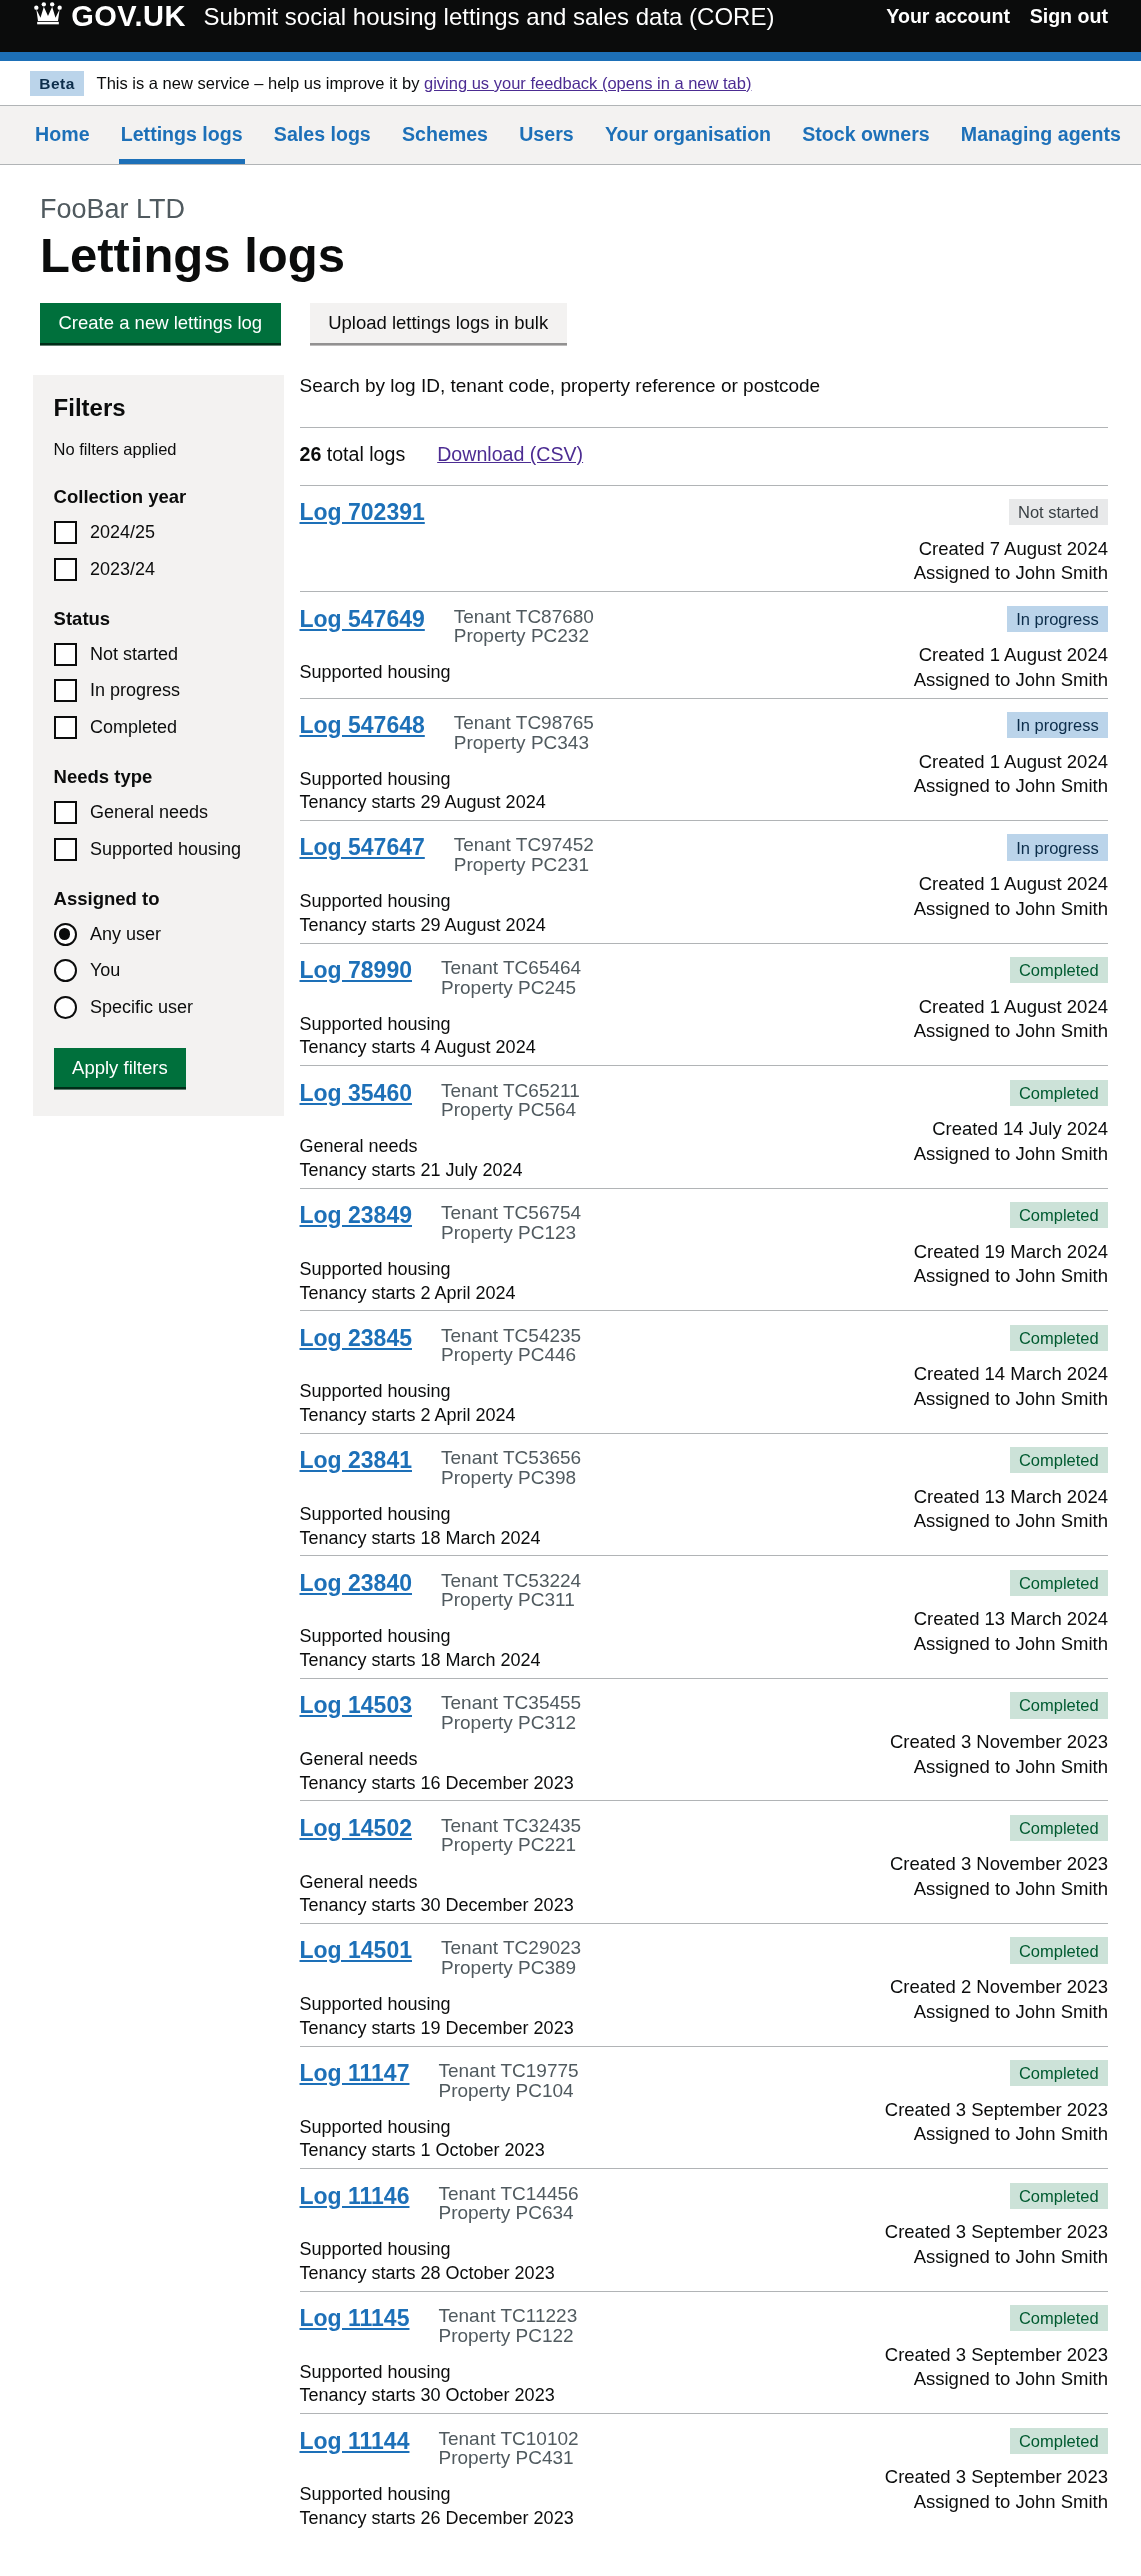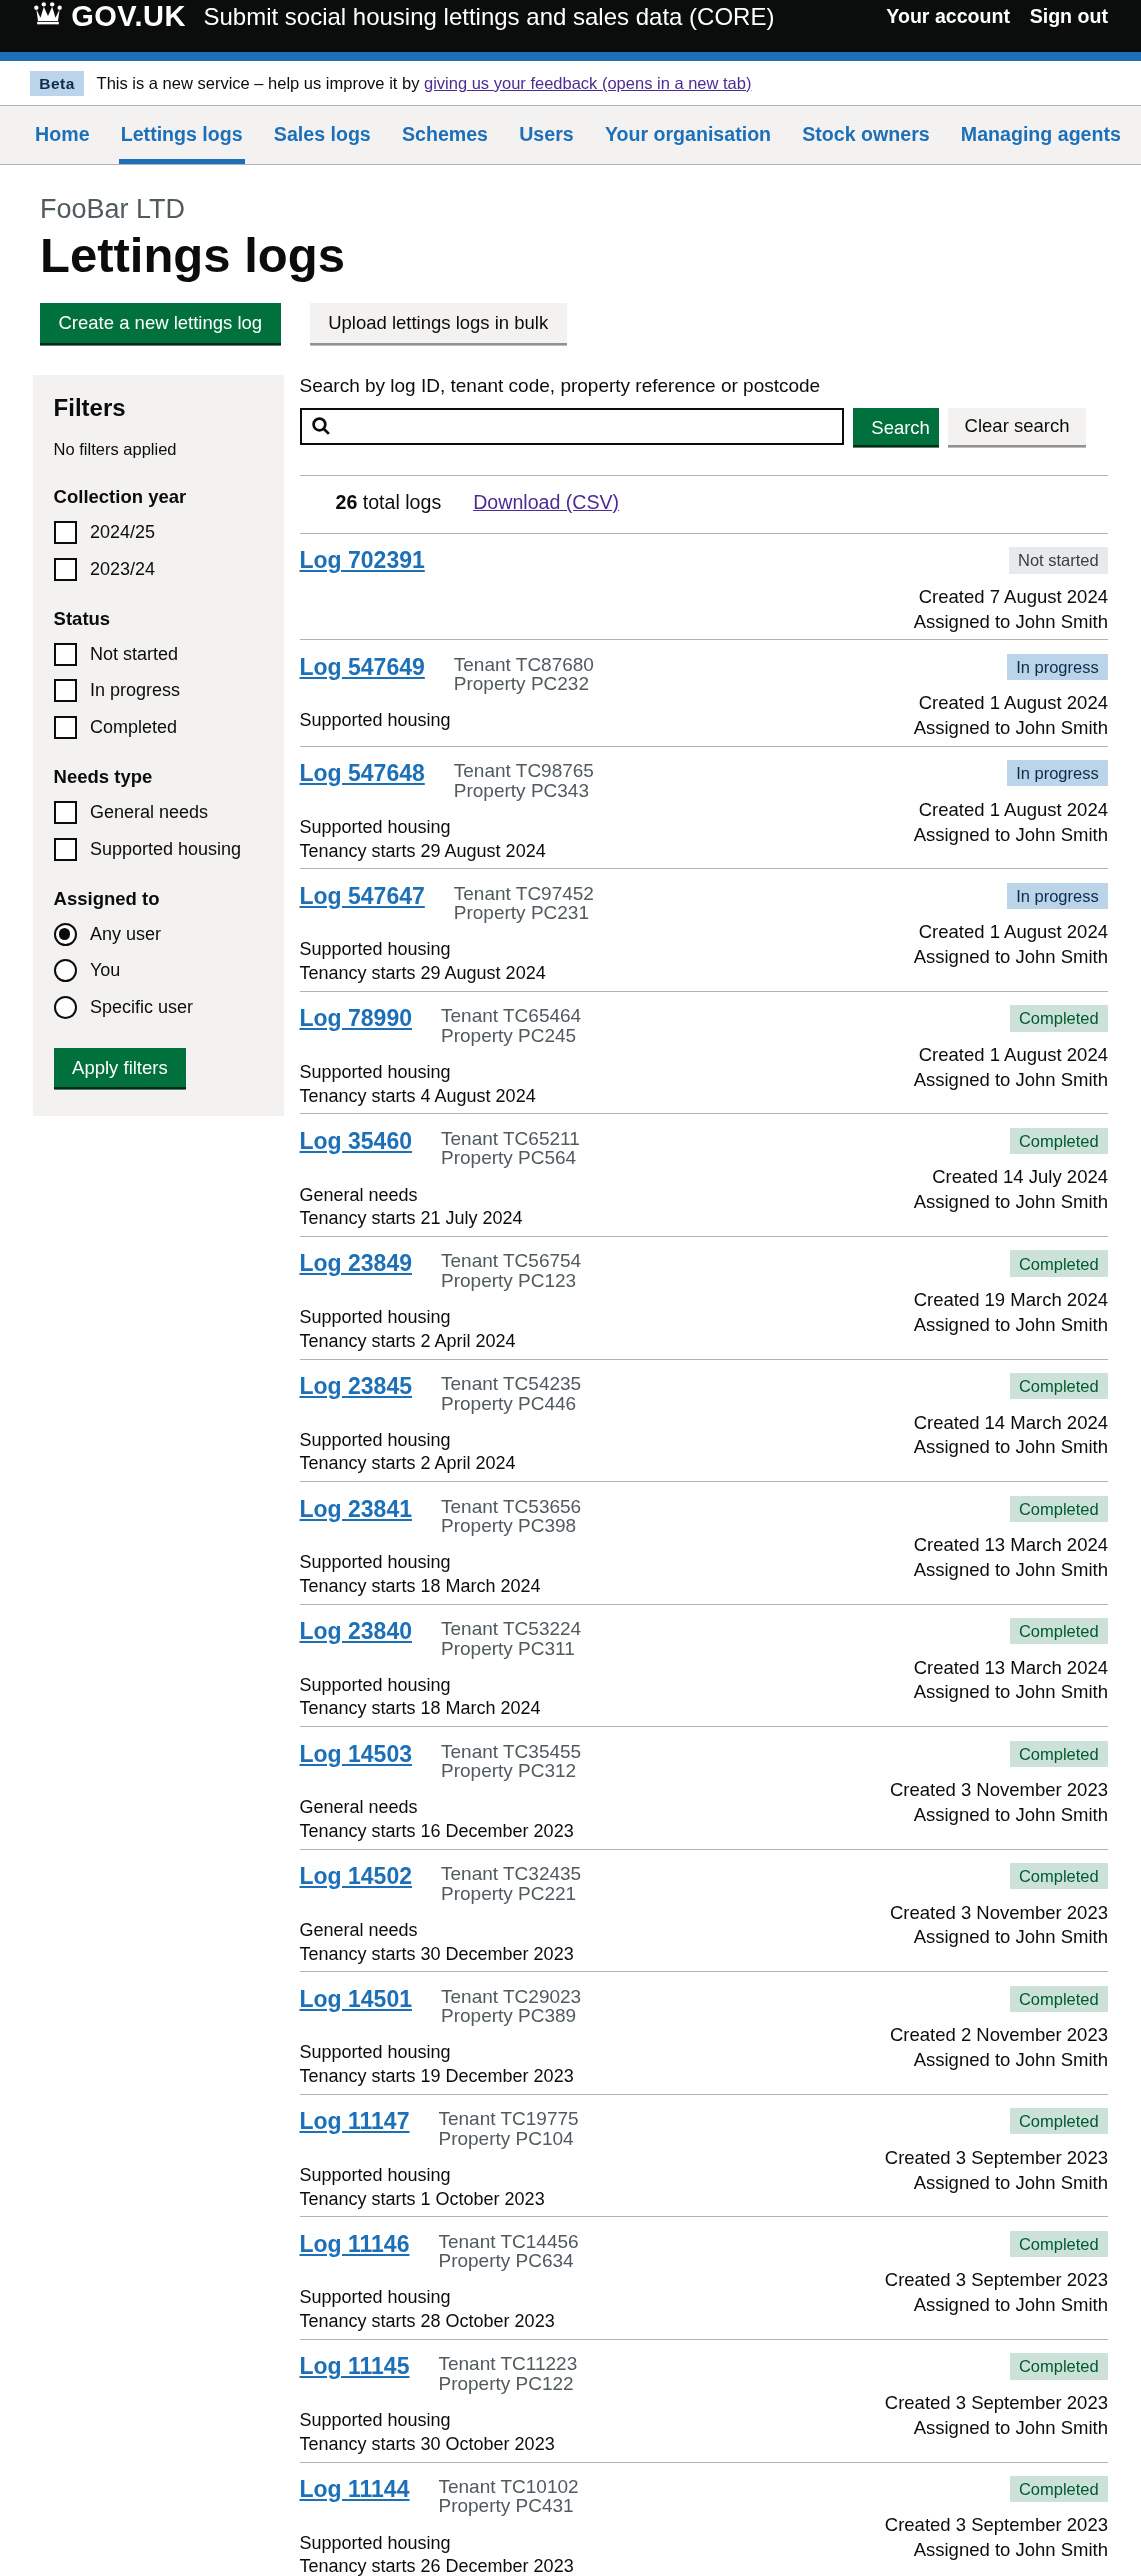--- a/index.html
+++ b/index.html
@@ -56,21 +56,21 @@
 
   
   .search-label { font-size:19px; }
   .search-row { display:flex; margin-top:11.3px; }
   .search-box { position:relative; width:544px; flex:none; }
   .search-input { width:100%; height:37px; border:2.1px solid #0b0c0c; font-size:17.5px; padding:0 10.3px 0 40px; background:#fff; }
   .search-icon { position:absolute; left:10.3px; top:7.2px; }
   .search-btn { width:86px; height:37px; margin-left:9.3px; font-size:18.5px; box-shadow:0 2.6px 0 #002d18; }
   .clear-btn { height:37px; margin-left:9.3px; font-size:18.5px; padding:0 16.5px; box-shadow:0 2.6px 0 #929191; }
   hr.rule { border:0; border-top:1px solid #b1b4b6; margin-top:30px; }
-  .totals { margin-top:15.5px; font-size:19.6px; display:flex; align-items:flex-end;margin-left:36px; }
+  .totals { margin-top:15.5px; font-size:19.6px; display:flex; align-items:flex-end; }
   .totals b { font-weight:bold; }
   .download-link { color:#4c2c92; margin-left:32px; font-size:19.6px; }
   hr.rule2 { border:0; border-top:1px solid #b1b4b6; margin-top:18.5px; }
 
   
   .log-entry { padding:13.4px 0 7.2px; display:flex; justify-content:space-between; }
   .log-entry + .log-entry { border-top:1px solid #b1b4b6; }
   .entry-left { min-width:0; }
   .link-row { display:flex; align-items:flex-start; gap:29px; }
   .log-link { font-size:23px; font-weight:bold; color:#1d70b8; text-decoration:underline; line-height:27px; white-space:nowrap; }
@@ -201,33 +201,20 @@
             <span class="radio"></span>
             <span class="opt-label">Specific user</span>
           </div>
         </div>
       </div>
     <button class="btn btn-primary apply-btn">Apply filters</button>
   </aside>
 
   <main class="main">
     <label class="search-label">Search by log ID, tenant code, property reference or postcode</label>
-    <div class="search-row">
-      <div class="search-box">
-        <span class="search-icon">
-          <svg width="21.6" height="21.6" viewBox="0 0 24 24" aria-hidden="true">
-            <circle cx="10.5" cy="10.5" r="6.5" fill="none" stroke="#0b0c0c" stroke-width="3"></circle>
-            <line x1="15.5" y1="15.5" x2="21" y2="21" stroke="#0b0c0c" stroke-width="3"></line>
-          </svg>
-        </span>
-        <input class="search-input" type="text" value="" style="">
-      </div>
-      <button class="btn btn-primary search-btn">Search</button>
-      <button class="btn btn-secondary clear-btn">Clear search</button>
-    </div>
 
     <hr class="rule">
 
     <div class="totals">
       <span><b>26</b>&nbsp;<span>total logs</span></span>
       <a href="#" class="download-link">Download (CSV)</a>
     </div>
 
     <hr class="rule2">
 

